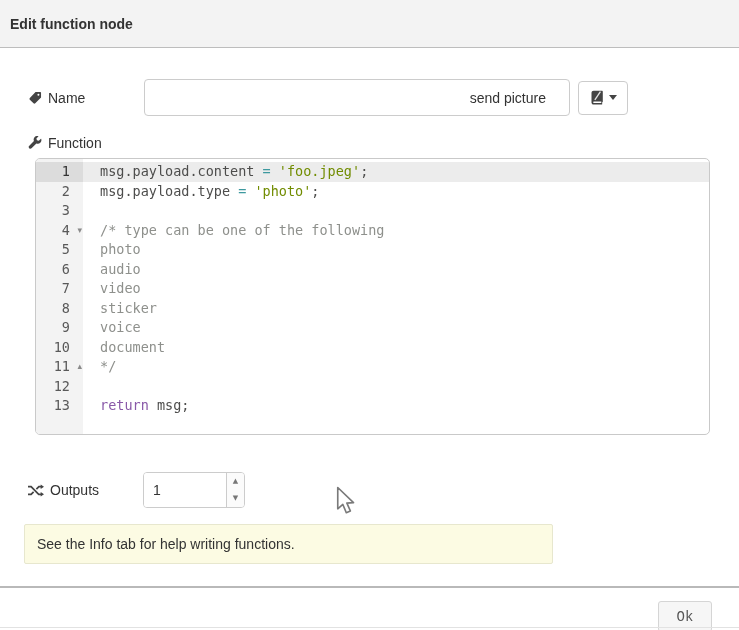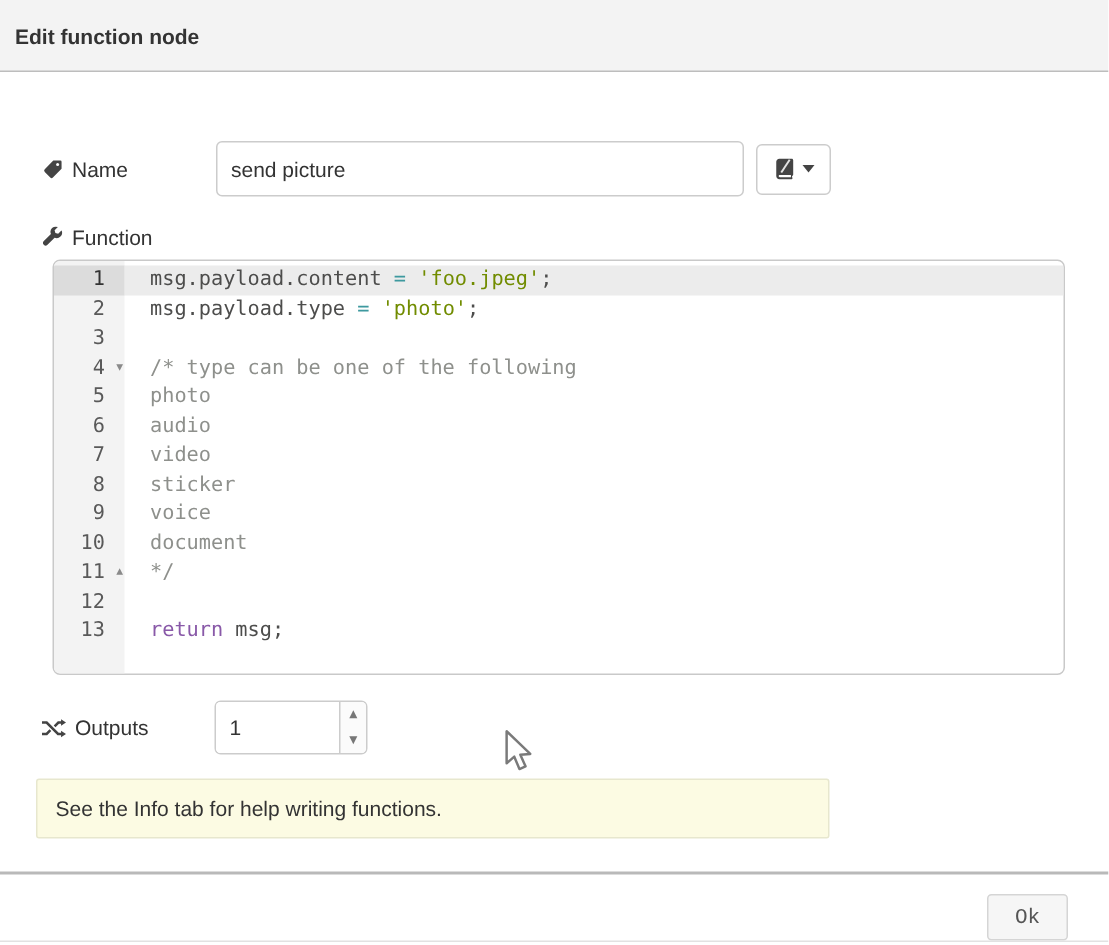--- a/index.html
+++ b/index.html
@@ -23,28 +23,28 @@
   .header .title { font-size: 14px; font-weight: bold; color: #333; }
 
   
   .row { display: flex; align-items: center; }
   .field-label {
     display: inline-flex; align-items: center; gap: 6px;
     font-size: 14px; color: #333;
   }
   .field-label svg { flex: 0 0 auto; }
 
-  .name-row { margin: 46px 0 0 28px; }
+  .name-row { margin: 31px 0 0 28px; }
   .name-row .field-label { width: 116px; }
   .name-input {
-    width: 352px; height: 37px;
+    width: 426px; height: 37px;
     border: 1px solid #ccc; border-radius: 4px;
-    padding: 0 9px; font-size: 14px; color: #333;
+    padding: 0 23px; font-size: 14px; color: #333;
     font-family: "Liberation Sans", sans-serif;
-    outline: none; background: #fff;
+    outline: none; background: #fff; text-align: right;
   }
   .lib-btn {
     margin-left: 8px;
     width: 50px; height: 34px;
     background: #fff; border: 1px solid #ccc; border-radius: 4px;
     display: inline-flex; align-items: center; justify-content: center; gap: 5px;
     cursor: pointer;
   }
   .caret-down {
     width: 0; height: 0;
@@ -84,21 +84,21 @@
   }
   .code-area { flex: 1 1 auto; padding-top: 3px; }
   .code-line { height: 19.5px; padding-left: 17px; white-space: pre; color: var(--code_text, #4d4d4c); }
   .code-line.active { background: #ececec; }
   .tk-op  { color: var(--code_operator, #3e999f); }
   .tk-str { color: var(--code_string, #718c00); }
   .tk-com { color: var(--code_comment, #8e908c); }
   .tk-kw  { color: var(--code_keyword, #8959a8); }
 
   
-  .outputs-row { margin: 17px 0 0 28px; }
+  .outputs-row { margin: 37px 0 0 28px; }
   .outputs-row .field-label { width: 115px; }
   .spinner {
     width: 102px; height: 36px;
     border: 1px solid #ccc; border-radius: 4px;
     display: flex; overflow: hidden; background: #fff;
   }
   .spinner input {
     width: 82px; border: none; outline: none;
     padding: 0 9px; font-size: 14px; color: #333;
     font-family: "Liberation Sans", sans-serif;

